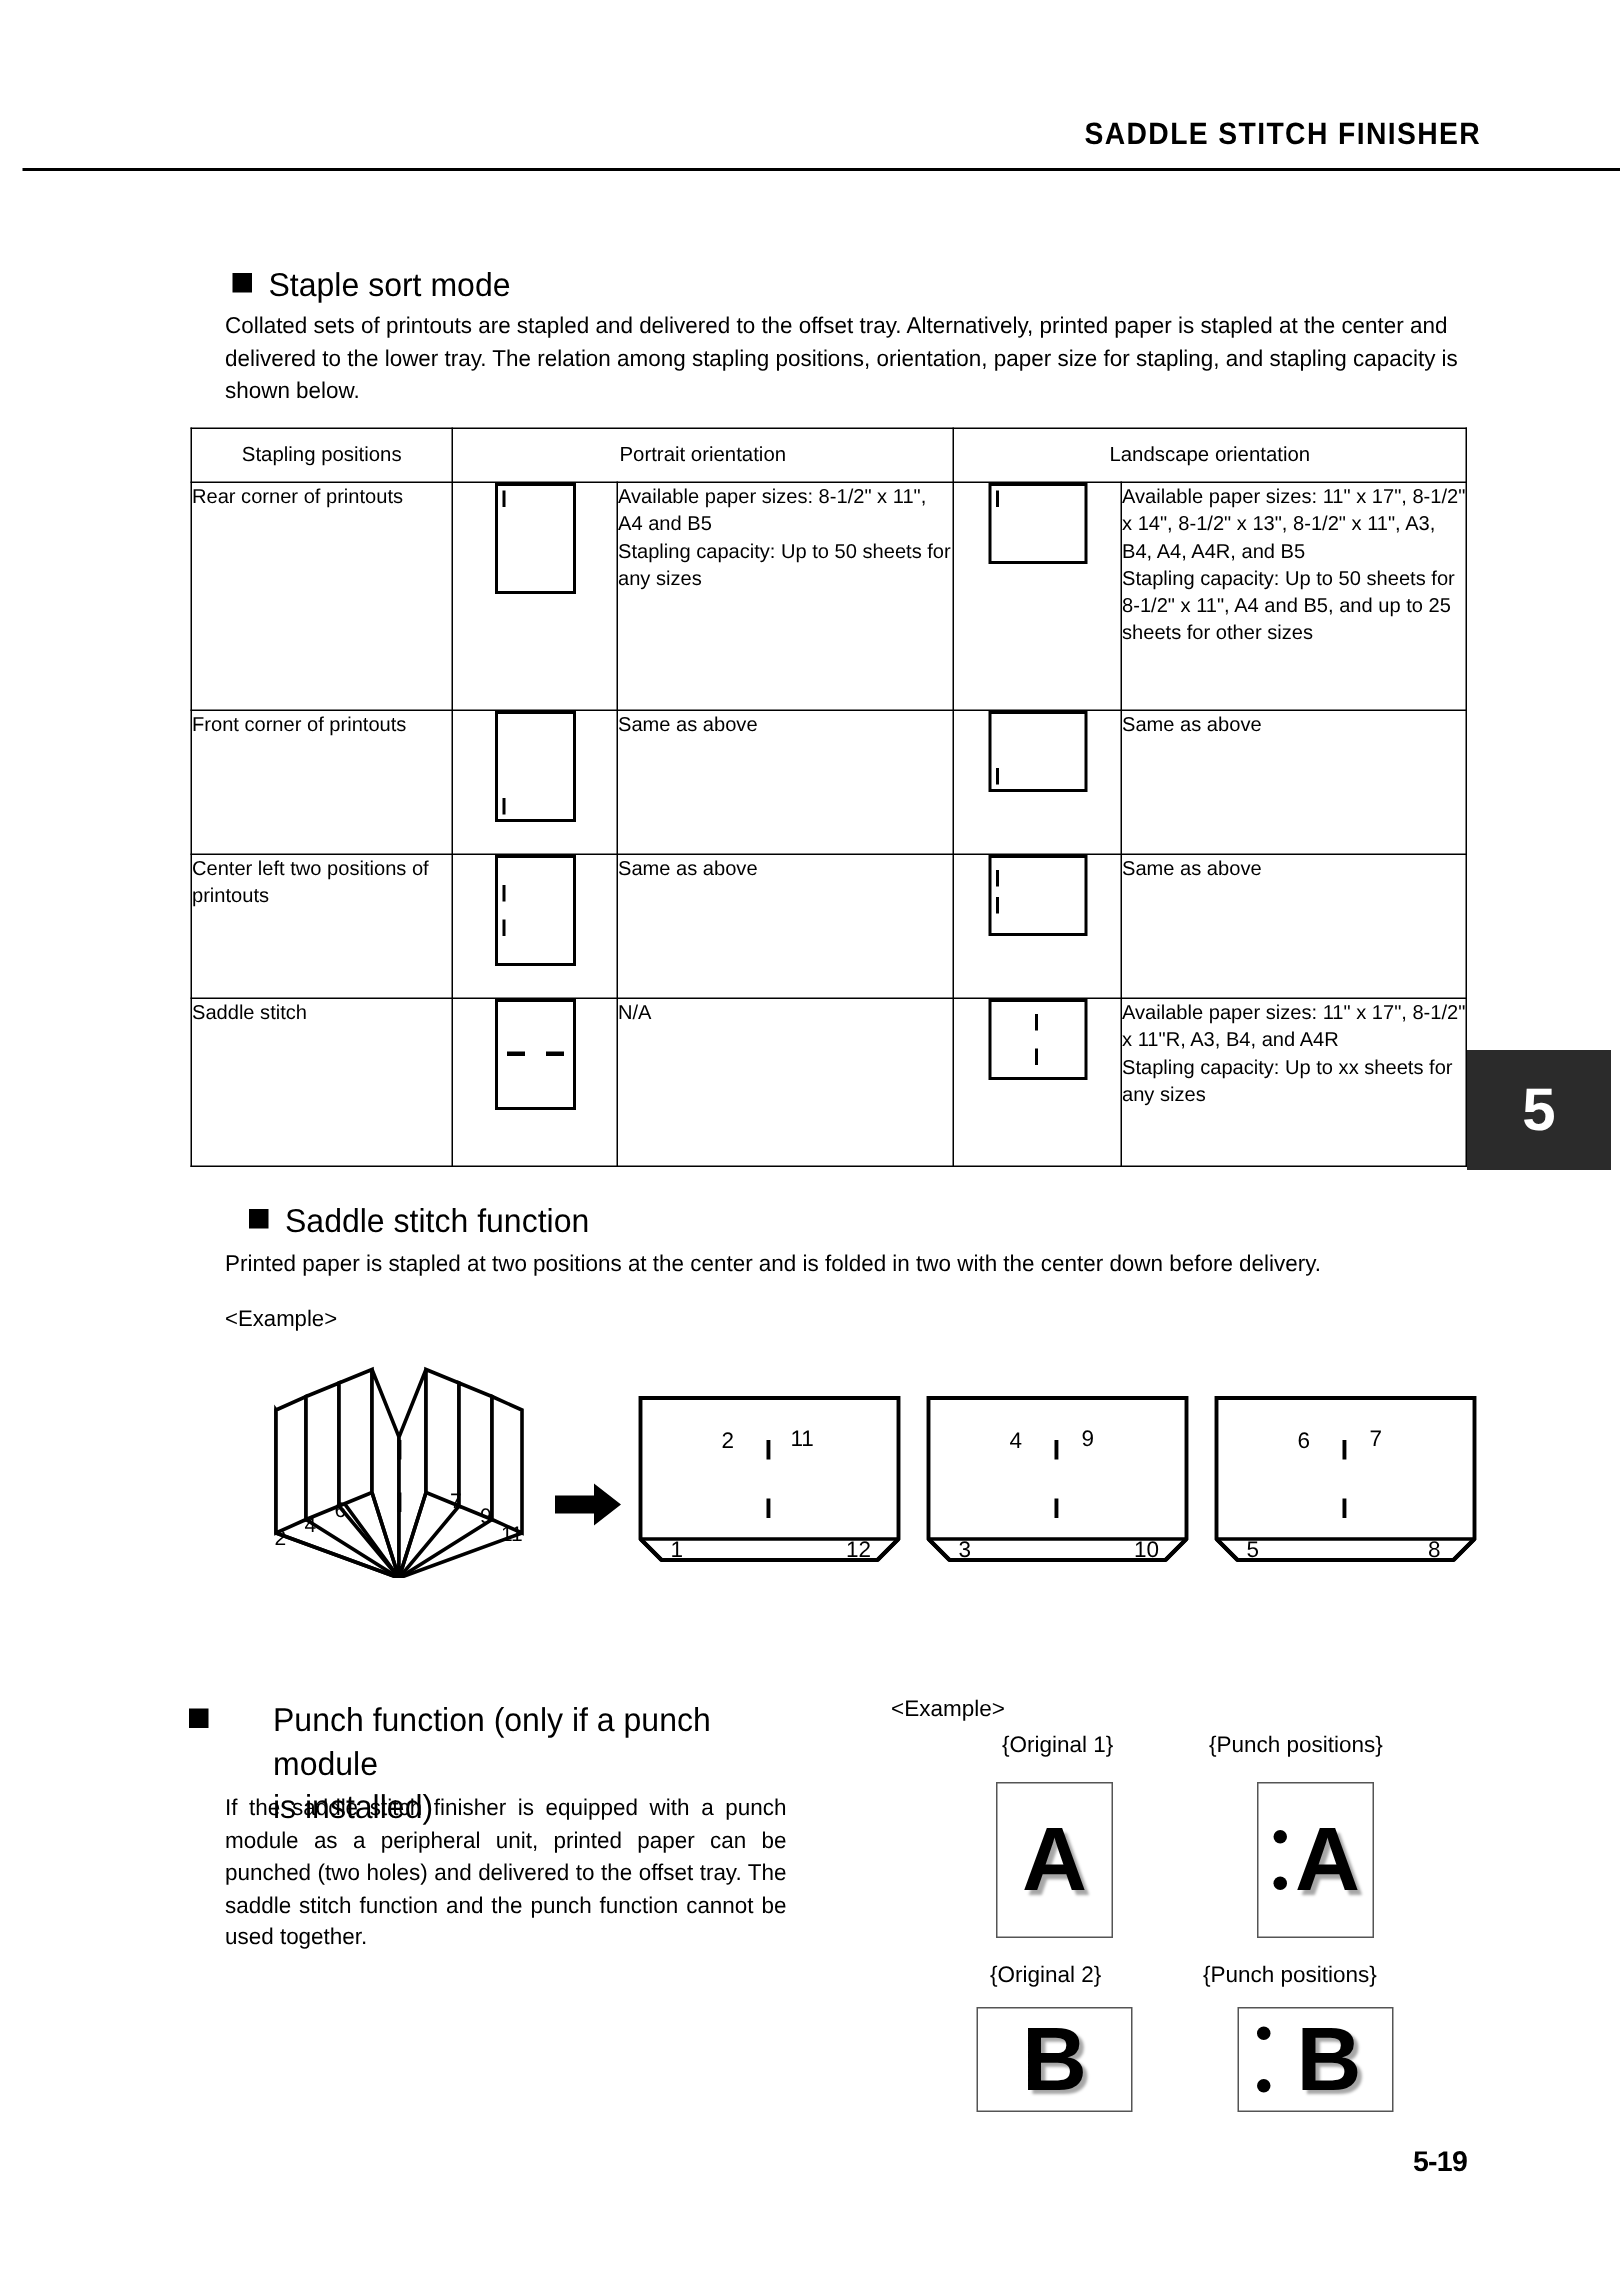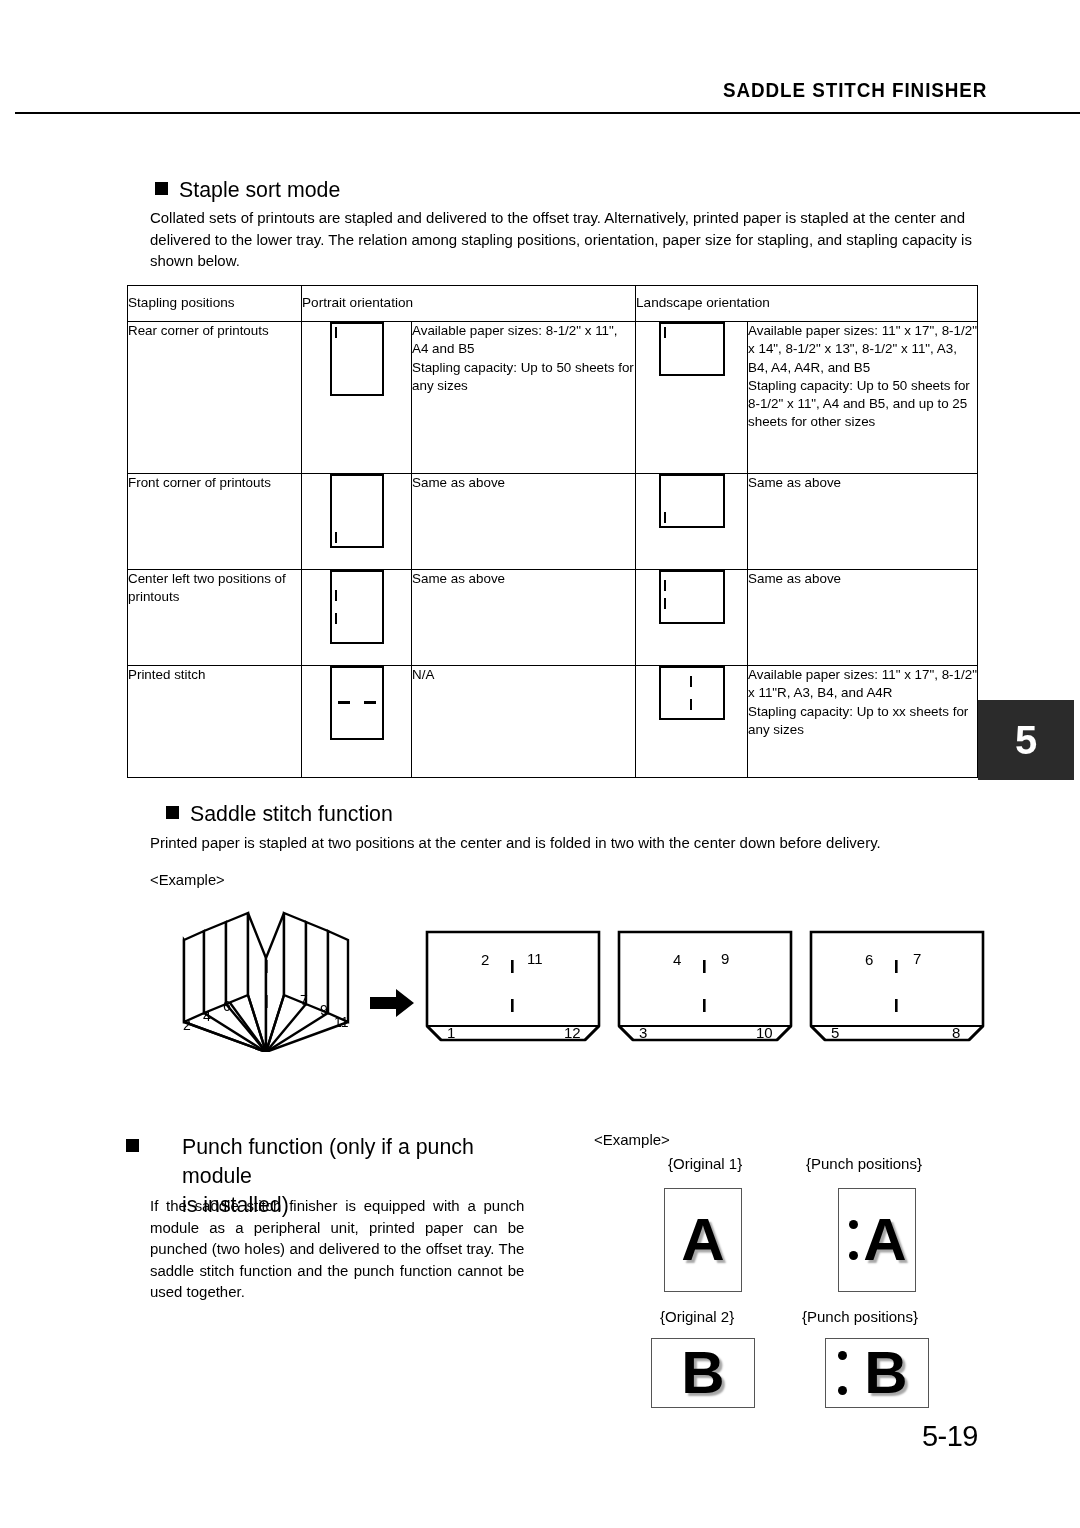--- a/index.html
+++ b/index.html
@@ -88,21 +88,21 @@
   }
   #staple-table td, #staple-table th {
     border: 1.4px solid #000;
     padding: 0;
     vertical-align: top;
     font-weight: normal;
     font-size: 13.4px;
     line-height: 18.2px;
   }
   #staple-table th {
-    text-align: left;
+    text-align: center;
     padding: 8px 0 9px 0;
     font-size: 13.6px;
   }
   td.pos-cell {
     padding: 11px 0 0 22px;
     font-size: 13.8px;
     line-height: 18px;
   }
   td.icon-cell {
     text-align: center;
@@ -242,22 +242,22 @@
     border-radius: 50%;
     background: #000;
   }
   .punch-box.landscape .punch-holes { gap: 26px; left: 12px; }
 
   
   #page-number {
     position: absolute;
     right: 102px;
     bottom: 75px;
-    font-size: 29px;
-    font-weight: normal;
+    font-size: 19px;
+    font-weight: bold;
     letter-spacing: -0.5px;
   }
 </style>
 </head>
 <body>
 
 <div id="page-header">
   <div id="header-title">SADDLE STITCH FINISHER</div>
   <div id="header-rule"></div>
 </div>
@@ -331,21 +331,21 @@
       <td class="icon-cell">
         <div class="paper landscape">
           <span class="staple-mark v" style="left:3px; top:8px;"></span>
           <span class="staple-mark v" style="left:3px; top:26px;"></span>
         </div>
       </td>
       <td class="desc-cell">Same as above</td>
     </tr>
 
     <tr style="height:112px">
-      <td class="pos-cell">Printed stitch</td>
+      <td class="pos-cell">Saddle stitch</td>
       <td class="icon-cell">
         <div class="paper portrait">
           <span class="staple-mark h" style="left:6px; top:33px;"></span>
           <span class="staple-mark h" style="right:6px; top:33px;"></span>
         </div>
       </td>
       <td class="desc-cell">N/A</td>
       <td class="icon-cell">
         <div class="paper landscape">
           <span class="staple-mark v" style="left:29px; top:8px;"></span>

